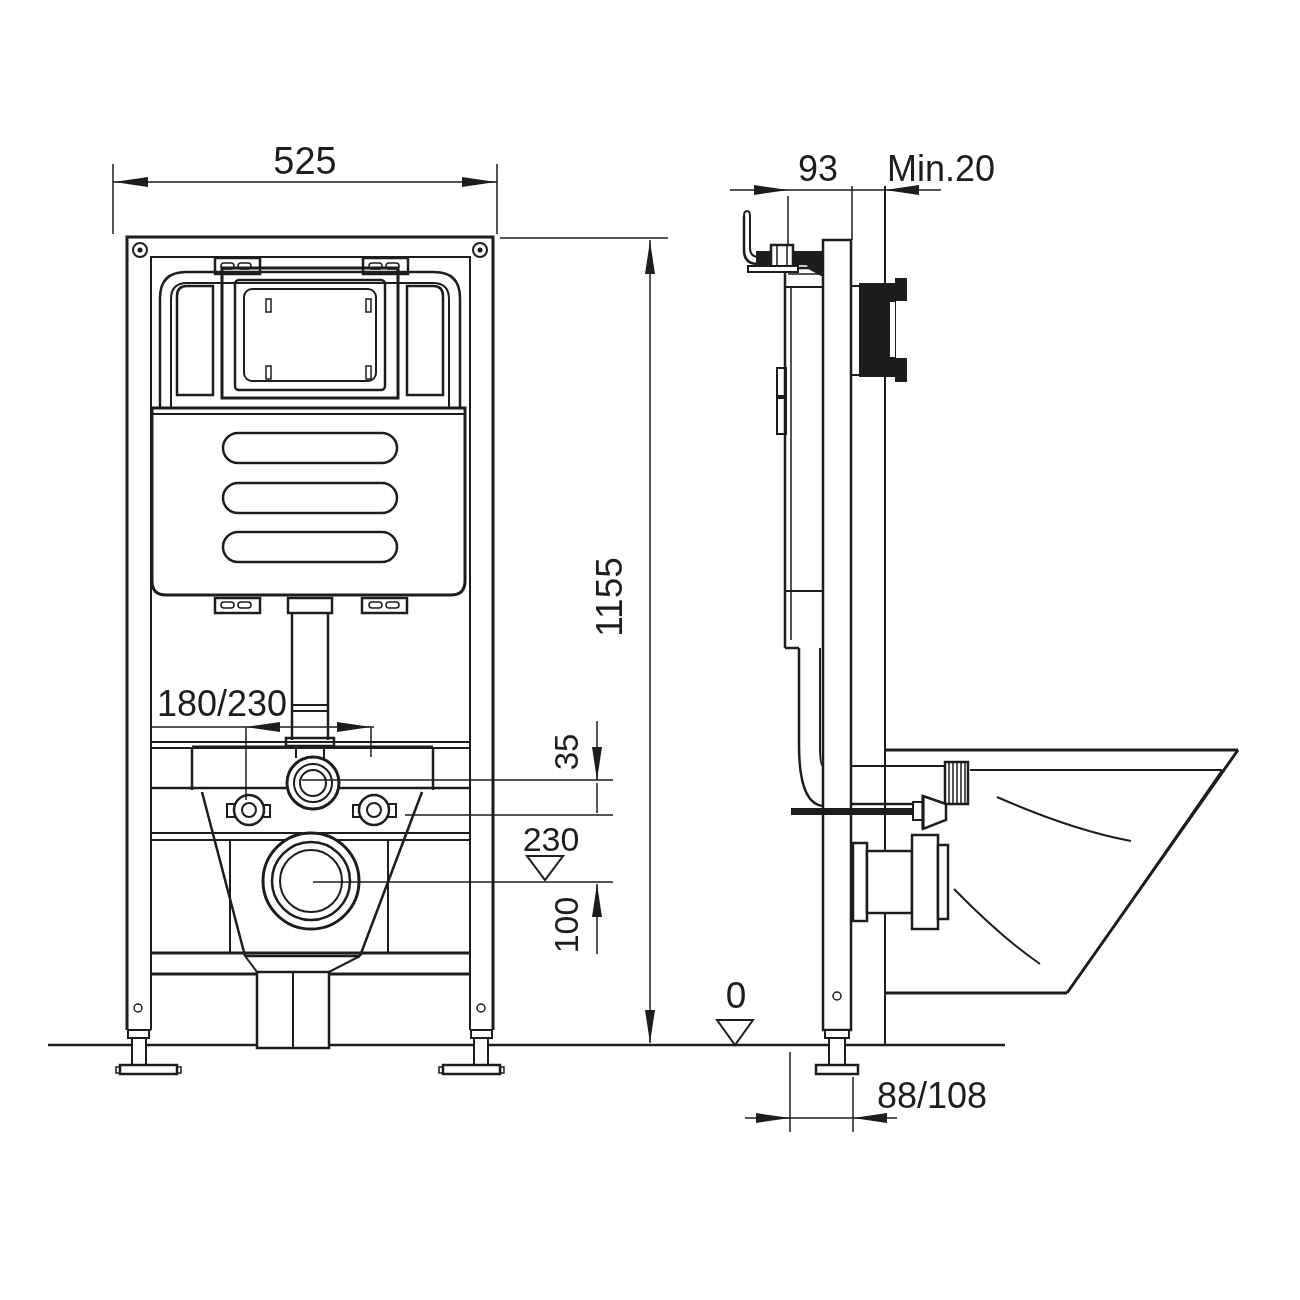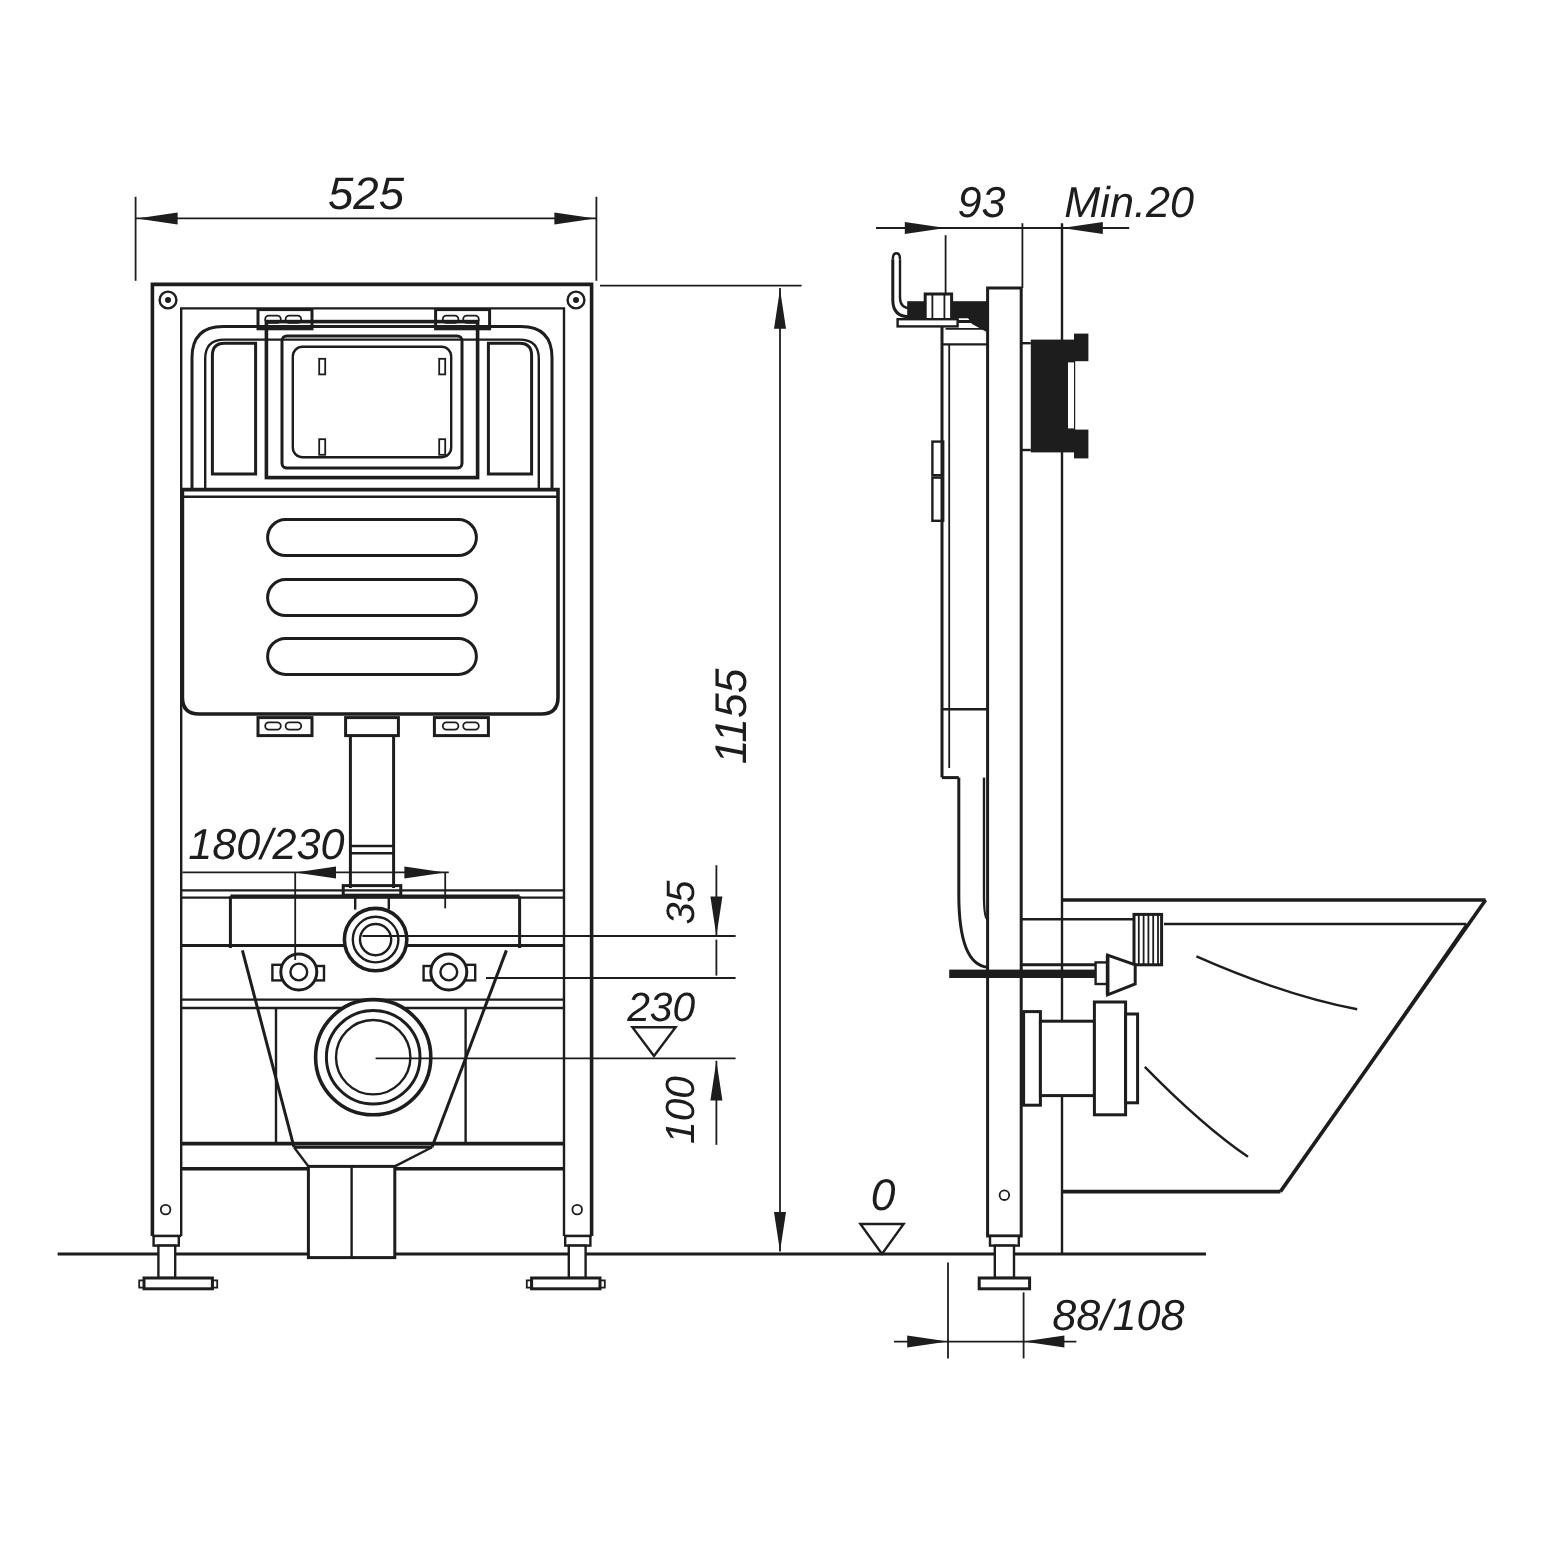--- a/index.html
+++ b/index.html
@@ -1,16 +1,16 @@
 <!DOCTYPE html>
 <html><head>
 <meta charset="utf-8">
 <style>
   html,body{margin:0;padding:0;background:#fff;}
-  .stage{width:1300px;height:1300px;position:relative;background:#fff;overflow:hidden;font-style:italic;}
+  .stage{width:1300px;height:1300px;position:relative;background:#fff;overflow:hidden;}
   svg{display:block;}
   
   .ln{stroke:#1d1d1d;fill:none;stroke-linecap:butt;}
   .s15{stroke-width:1.5;}
   .s2{stroke-width:2;}
   .s25{stroke-width:2.5;}
   .s3{stroke-width:3;}
   .wf{fill:#ffffff;}
   .blk{fill:#1d1d1d;stroke:none;}
   .dimtxt{font-family:"Liberation Sans", sans-serif;fill:#1d1d1d;stroke:none;}

